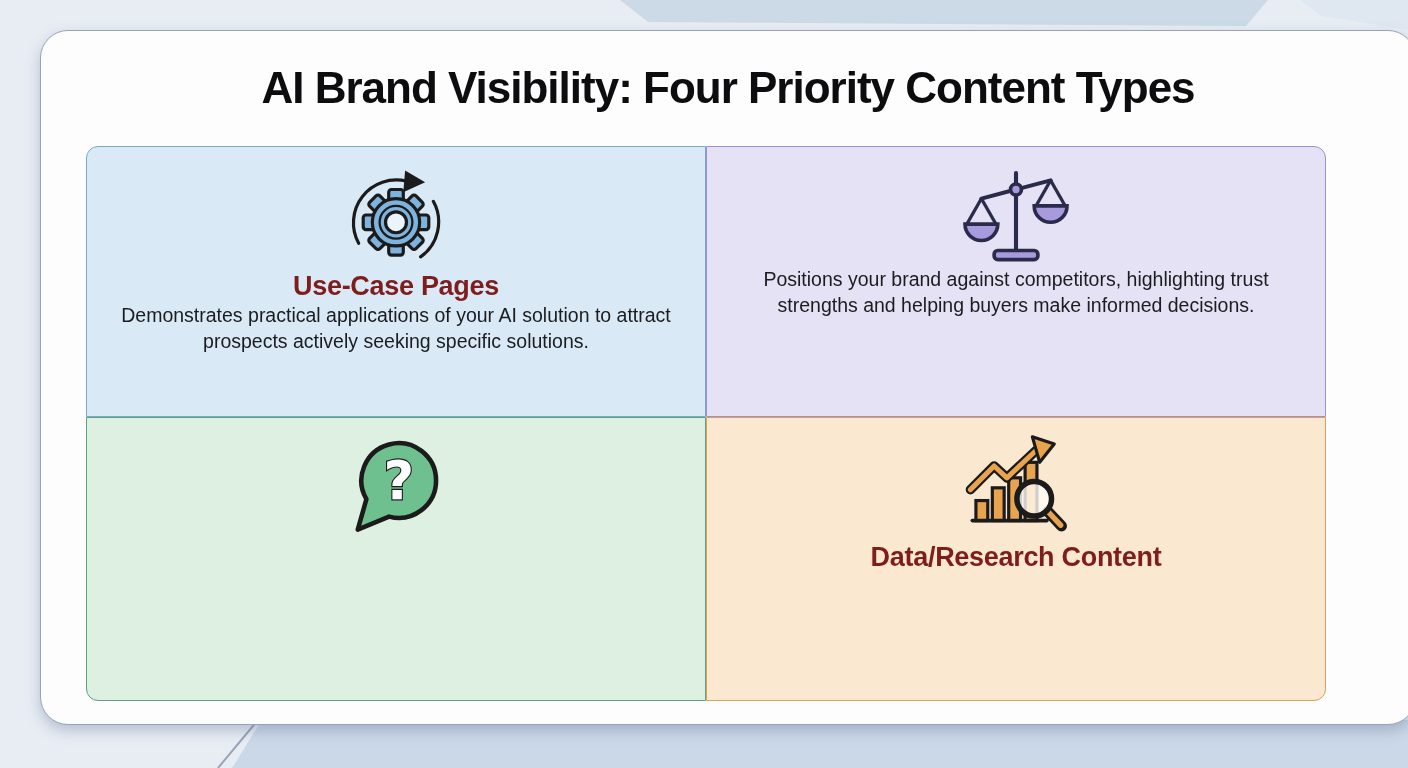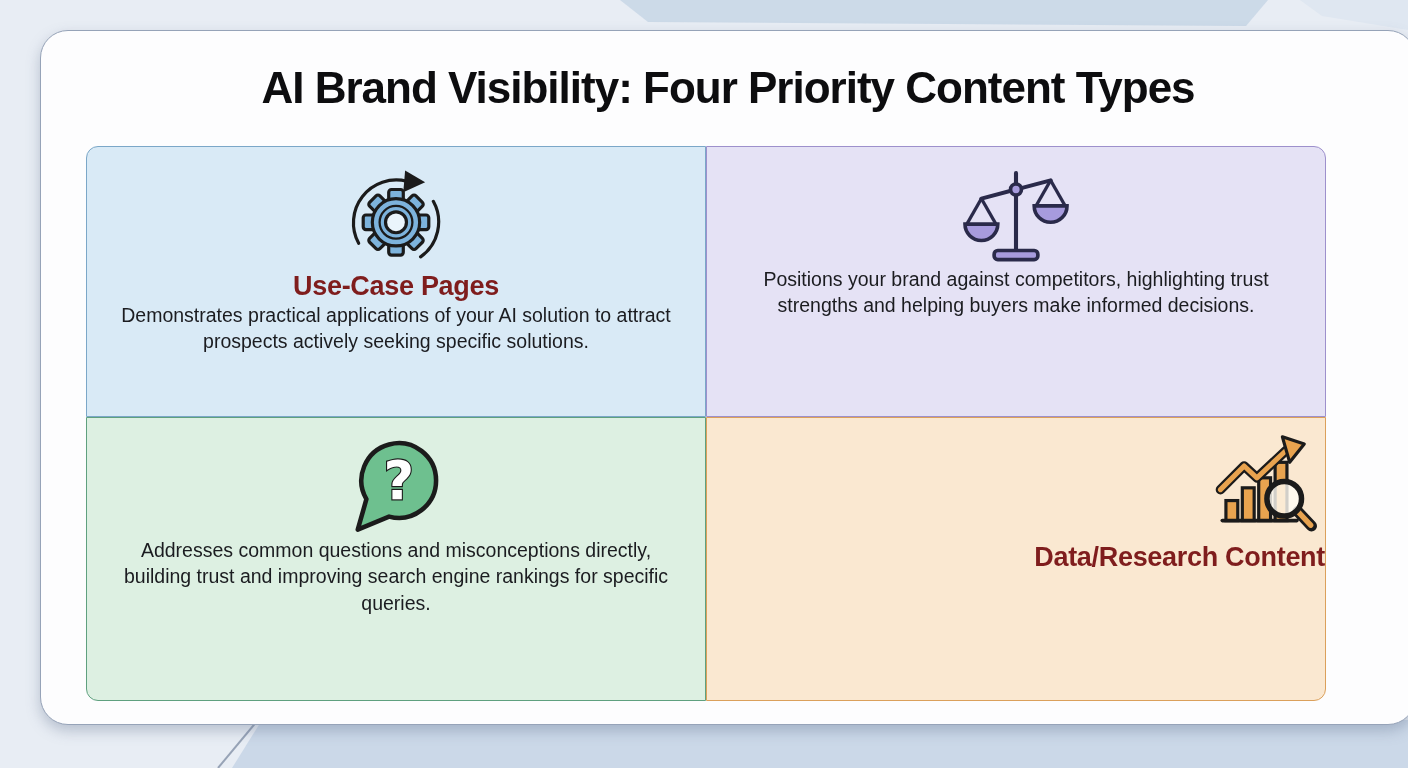--- a/index.html
+++ b/index.html
@@ -134,24 +134,23 @@
         <rect x="36" y="95" width="48" height="10" rx="4" fill="var(--icon-fill)" stroke="#2a2a4a" stroke-width="4"></rect>
       </svg>
       <div class="q-body">Positions your brand against competitors, highlighting trust strengths and helping buyers make informed decisions.</div>
     </div>
 
     <div class="quadrant q2" style="background: rgb(221, 240, 226); border-color: rgb(95, 160, 127); --icon-fill: #6ec08f;">
       <svg class="q-icon" viewBox="0 0 120 112">
         <path d="M 18 104 L 27.5 70.5 A 41 41 0 1 1 52.4 89.6 Z" fill="var(--icon-fill)" stroke="#1b1b1b" stroke-width="5" stroke-linejoin="round"></path>
         <text x="63" y="70" text-anchor="middle" font-family="DejaVu Sans, Liberation Sans, sans-serif" font-size="58" font-weight="bold" fill="#ffffff" stroke="#1b1b1b" stroke-width="2.5" paint-order="stroke">?</text>
       </svg>
-      <div class="q-body">Addresses common questions and misconceptions directly, building trust and improving search engine rankings for specific queries.</div>
     </div>
 
-    <div class="quadrant q3" style="background: rgb(250, 232, 209); border-color: rgb(219, 160, 91); align-items: flex-end; --icon-fill: #e8a34f;">
+    <div class="quadrant q3" style="background: rgb(250, 232, 209); border-color: rgb(219, 160, 91); --icon-fill: #e8a34f;">
       <svg class="q-icon" viewBox="0 0 120 112">
         <rect x="16" y="72" width="13" height="22" fill="var(--icon-fill)" stroke="#1b1b1b" stroke-width="3.5"></rect>
         <rect x="34" y="58" width="13" height="36" fill="var(--icon-fill)" stroke="#1b1b1b" stroke-width="3.5"></rect>
         <rect x="52" y="47" width="13" height="47" fill="var(--icon-fill)" stroke="#1b1b1b" stroke-width="3.5"></rect>
         <rect x="70" y="30" width="13" height="64" fill="var(--icon-fill)" stroke="#1b1b1b" stroke-width="3.5"></rect>
         <line x1="12" y1="94" x2="94" y2="94" stroke="#1b1b1b" stroke-width="4" stroke-linecap="round"></line>
         <polyline points="10,60 36,34 50,47 82,17" fill="none" stroke="#1b1b1b" stroke-width="10.5" stroke-linecap="round" stroke-linejoin="round"></polyline>
         <polyline points="10,60 36,34 50,47 82,17" fill="none" stroke="var(--icon-fill)" stroke-width="5.5" stroke-linecap="round" stroke-linejoin="round"></polyline>
         <polygon points="78,2 102,10 86,30" fill="var(--icon-fill)" stroke="#1b1b1b" stroke-width="3.5" stroke-linejoin="round"></polygon>
         <line x1="95" y1="84" x2="110" y2="100" stroke="#1b1b1b" stroke-width="12" stroke-linecap="round"></line>

